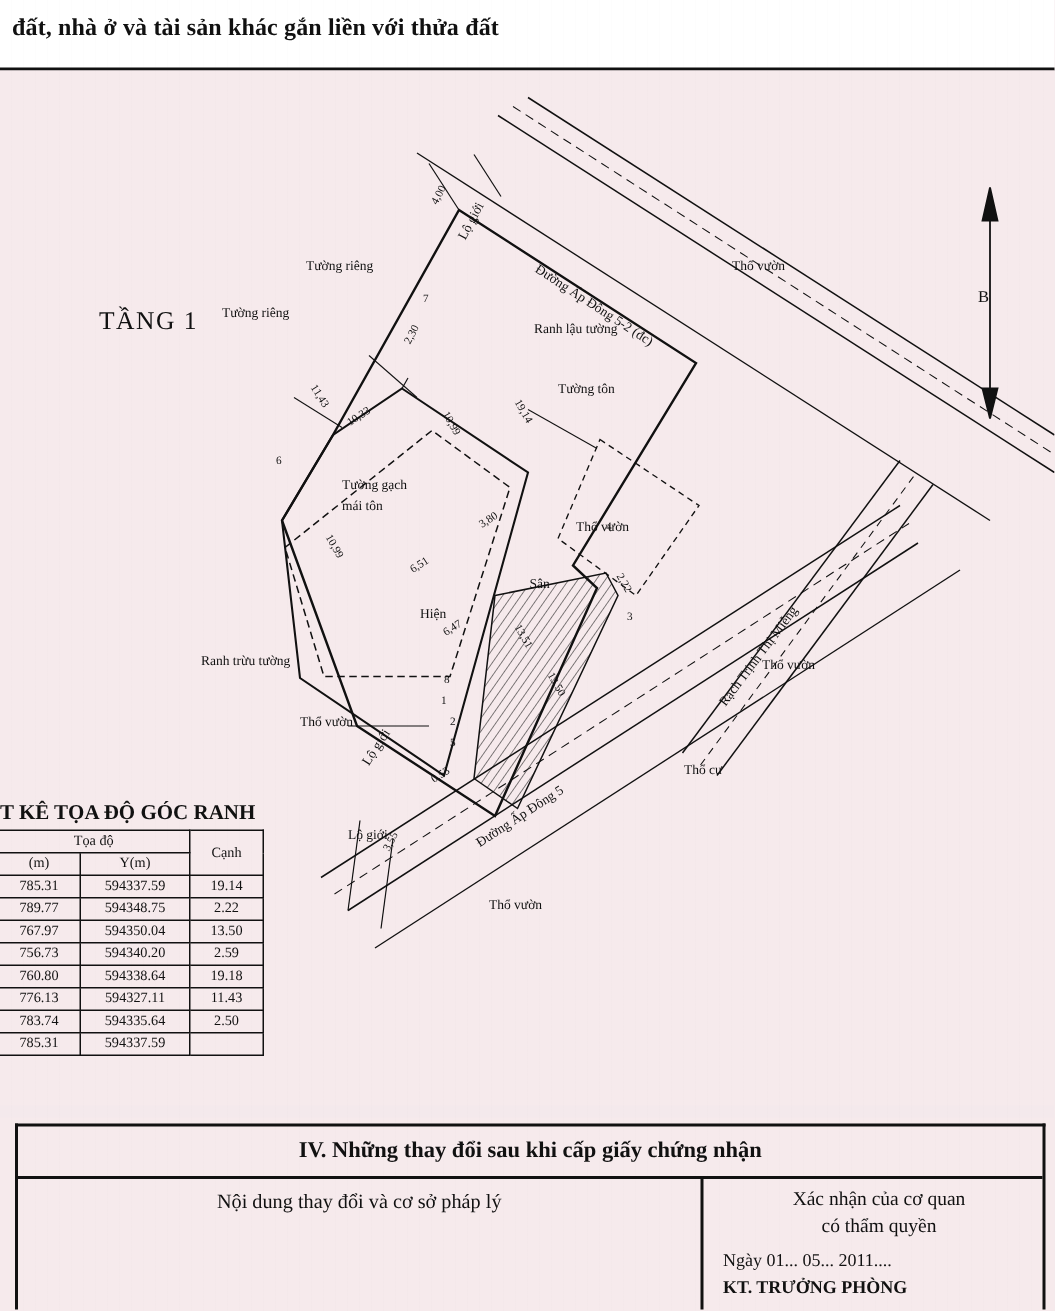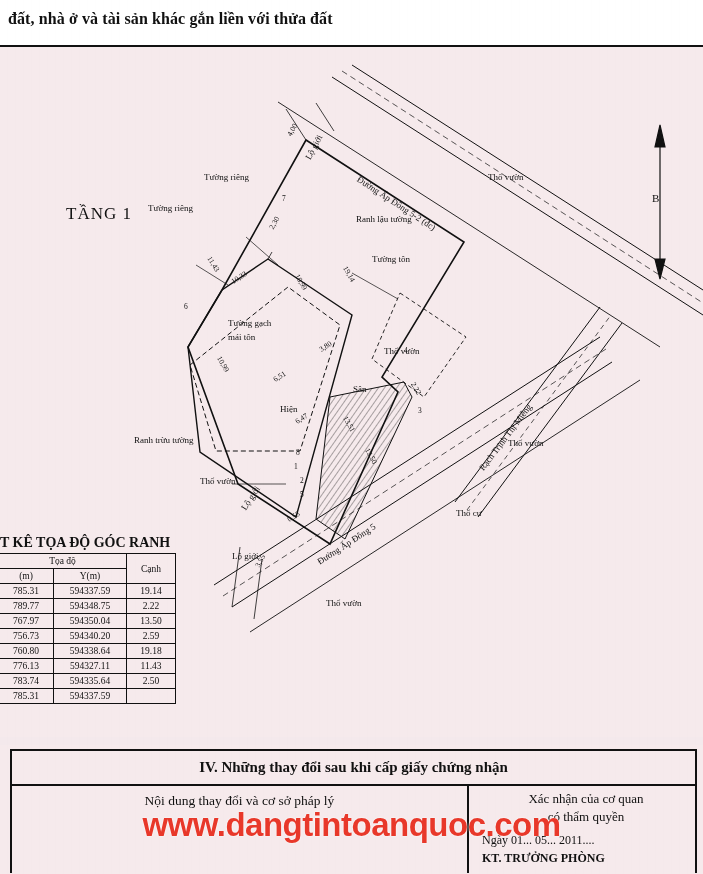--- a/index.html
+++ b/index.html
@@ -331,16 +331,15 @@
       <div class="hr"></div>
       <div class="vdiv"></div>
       <div class="left-txt">Nội dung thay đổi và cơ sở pháp lý</div>
       <div class="right-l1">Xác nhận của cơ quan</div>
       <div class="right-l2">có thẩm quyền</div>
       <div class="right-l3">Ngày 01... 05... 2011....</div>
       <div class="right-l4">KT. TRƯỞNG PHÒNG</div>
     </div>
   </div>
 
-  <div class="watermark">www.dangtintoanquoc.com</div>
 
   <div class="texture"></div>
 </div>
 
 </body></html>

